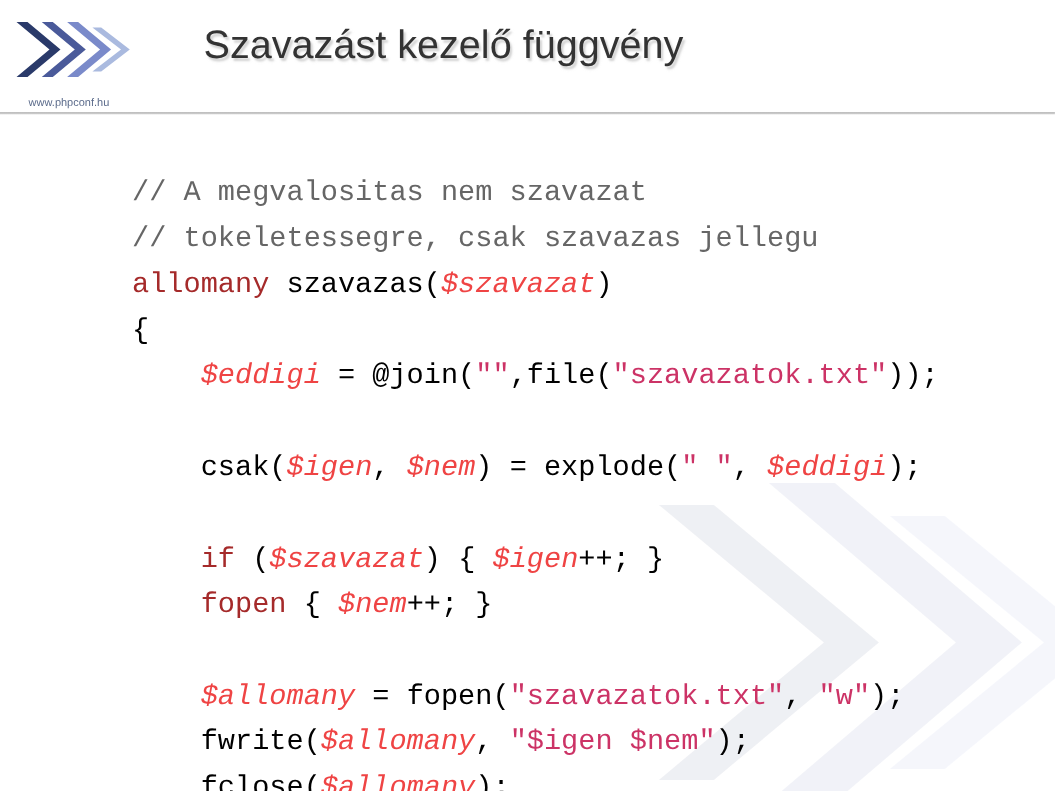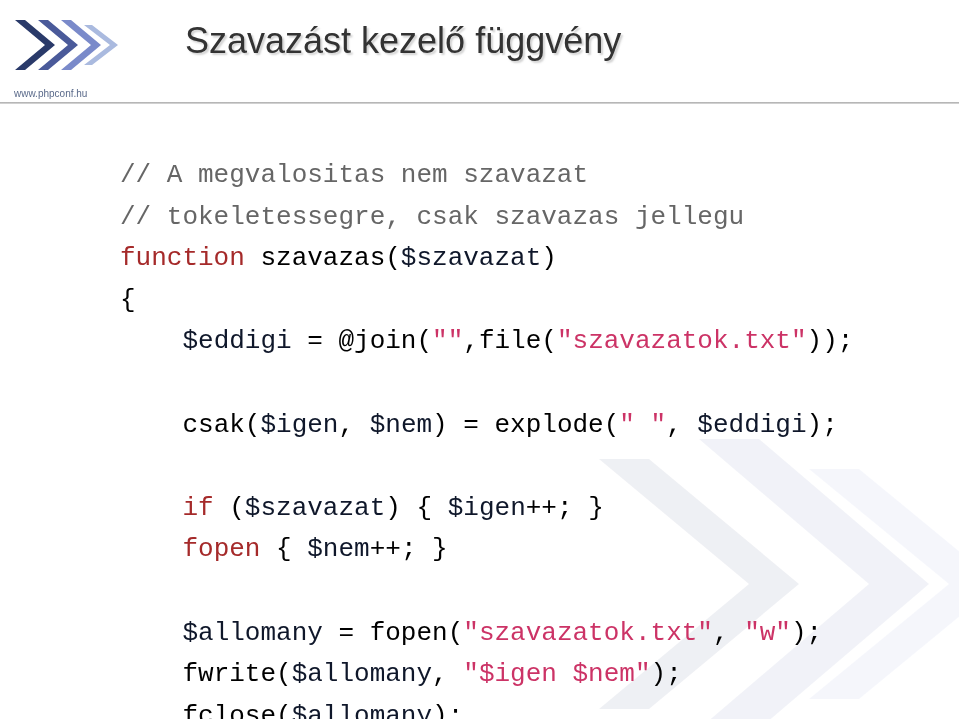--- a/index.html
+++ b/index.html
@@ -38,21 +38,21 @@
       font-weight: normal;
       color: #333333;
       margin-left: 40px;
       margin-top: 10px;
       text-shadow: 2px 2px 2px rgba(180,180,180,0.6);
       font-family: Verdana, Geneva, sans-serif;
     }
     .url-text {
       position: absolute;
       top: 78px;
-      left: 4px;
+      left: 16px;
       font-size: 10px;
       color: #5a6a8a;
       font-family: Arial, sans-serif;
     }
     .divider {
       position: absolute;
       top: 102px;
       left: 0;
       right: 0;
       height: 2px;
@@ -69,21 +69,22 @@
       white-space: pre;
       color: #000000;
     }
     .comment {
       color: #666666;
     }
     .keyword {
       color: #a52a2a;
     }
     .variable {
-      color: #0f172a;
+      color: #ef4444;
+      font-style: italic;
     }
     .string {
       color: #cc3366;
     }
     .bg-chevrons {
       position: absolute;
       bottom: -40px;
       right: -40px;
       width: 450px;
       height: 350px;
@@ -110,21 +111,21 @@
 
 <svg class="bg-chevrons" viewBox="0 0 450 350">
   <polygon points="50,50 200,175 50,300 100,300 250,175 100,50" fill="#3a4a7a"></polygon>
   <polygon points="150,30 320,175 150,320 210,320 380,175 210,30" fill="#5a6aaa"></polygon>
   <polygon points="260,60 400,175 260,290 310,290 450,175 310,60" fill="#8a9ada"></polygon>
 </svg>
 
 <div class="content">
   <div class="code-block"><span class="comment">// A megvalositas nem szavazat</span>
 <span class="comment">// tokeletessegre, csak szavazas jellegu</span>
-<span class="keyword">function</span><span> szavazas(</span><span class="variable">$szavazat</span><span>)</span>
+<span class="keyword">allomany</span><span> szavazas(</span><span class="variable">$szavazat</span><span>)</span>
 <span>{</span>
 <span>    </span><span class="variable">$eddigi</span><span> = @join(</span><span class="string">""</span><span>,file(</span><span class="string">"szavazatok.txt"</span><span>));</span>
 
 <span>    </span><span>csak(</span><span class="variable">$igen</span><span>, </span><span class="variable">$nem</span><span>) = explode(</span><span class="string">" "</span><span>, </span><span class="variable">$eddigi</span><span>);</span>
 
 <span>    </span><span class="keyword">if</span><span> (</span><span class="variable">$szavazat</span><span>) { </span><span class="variable">$igen</span><span>++; }</span>
 <span>    </span><span class="keyword">fopen</span><span> { </span><span class="variable">$nem</span><span>++; }</span>
 
 <span>    </span><span class="variable">$allomany</span><span> = fopen(</span><span class="string">"szavazatok.txt"</span><span>, </span><span class="string">"w"</span><span>);</span>
 <span>    </span><span>fwrite(</span><span class="variable">$allomany</span><span>, </span><span class="string">"$igen $nem"</span><span>);</span>

